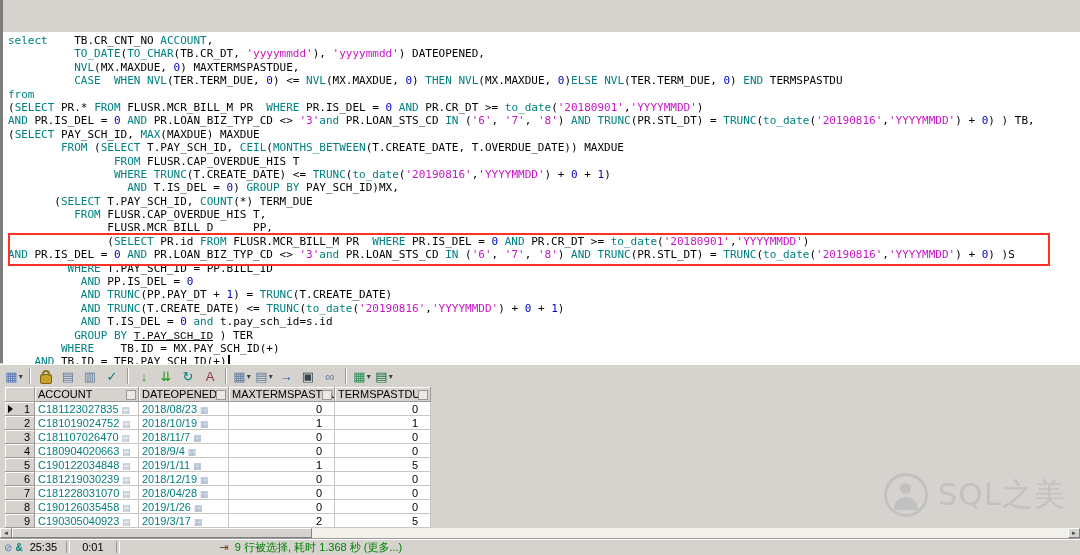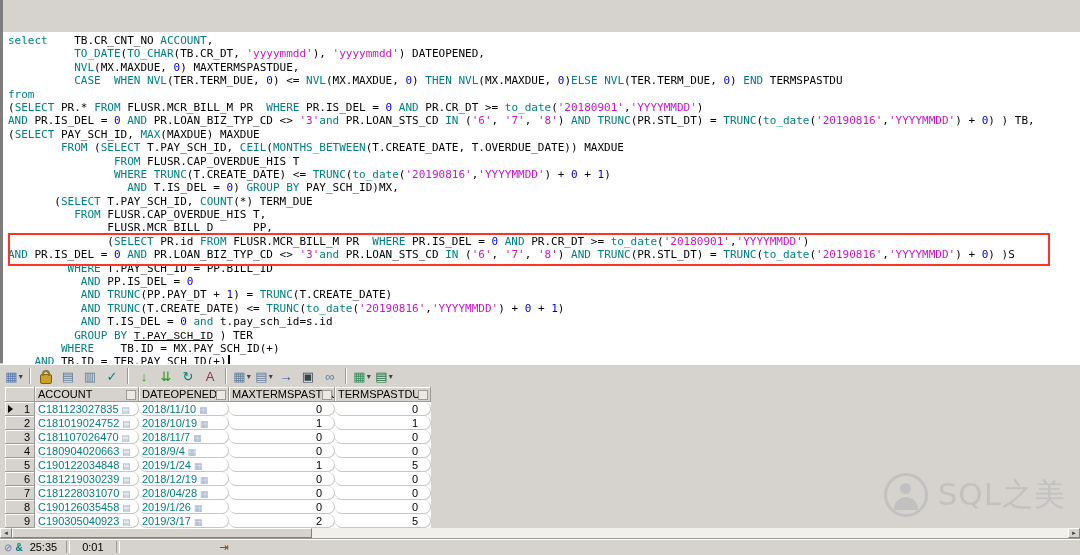--- a/index.html
+++ b/index.html
@@ -43,21 +43,21 @@
        box-shadow:inset 1px 1px 0 #fff;padding:1px 3px;position:relative;color:#000;}
   .hdr-box{position:absolute;right:2px;top:3px;width:8px;height:8px;background:#ece9e4;border:1px solid #9a9a9a;}
   .corner{background:#d6d3ce;border-right:1px solid #9a9a9a;border-bottom:1px solid #9a9a9a;
           box-shadow:inset 1px 1px 0 #fff;}
   .grid-row{display:flex;height:14px;background:#fff;}
   .rnum{width:30px;background:#d6d3ce;border-right:1px solid #9a9a9a;border-bottom:1px solid #9a9a9a;
         box-shadow:inset 1px 1px 0 #fff;text-align:right;padding:1px 4px 1px 3px;position:relative;color:#000;}
   .marker{display:none;}
   .current .marker{display:block;position:absolute;left:3px;top:3px;width:0;height:0;
         border-left:5px solid #000;border-top:4px solid transparent;border-bottom:4px solid transparent;}
-  .dcell{border-right:1px solid #c9c6c0;border-bottom:1px solid #c9c6c0;padding:1px 3px;border-radius:7px;}
+  .dcell{border-right:1px solid #c9c6c0;border-bottom:1px solid #c9c6c0;padding:1px 3px;}
   .teal{color:var(--cell);}
   .numcell{text-align:right;padding-right:12px;color:#000;}
   .mini-icon{color:#9db0c9;font-size:9px;margin-left:3px;}
   .c-num{width:30px;}
   .c-acc{width:104px;}
   .c-date{width:90px;}
   .c-max{width:106px;}
   .c-ter{width:96px;}
 
   
@@ -185,21 +185,21 @@
 
           <div class="grid-row current">
             <div class="cell rnum c-num">
               <span class="marker"></span>
               <span>1</span>
             </div>
             <div class="cell dcell teal c-acc">
               <span>C181123027835</span><span class="mini-icon">▤</span>
             </div>
             <div class="cell dcell teal c-date">
-              <span>2018/11/10</span><span class="mini-icon">▦</span>
+              <span>2018/08/23</span><span class="mini-icon">▦</span>
             </div>
             <div class="cell dcell numcell c-max">
               <span>0</span>
             </div>
             <div class="cell dcell numcell c-ter">
               <span>0</span>
             </div>
           </div>
 
           <div class="grid-row">
@@ -261,21 +261,21 @@
 
           <div class="grid-row">
             <div class="cell rnum c-num">
               
               <span>5</span>
             </div>
             <div class="cell dcell teal c-acc">
               <span>C190122034848</span><span class="mini-icon">▤</span>
             </div>
             <div class="cell dcell teal c-date">
-              <span>2019/1/24</span><span class="mini-icon">▦</span>
+              <span>2019/1/11</span><span class="mini-icon">▦</span>
             </div>
             <div class="cell dcell numcell c-max">
               <span>1</span>
             </div>
             <div class="cell dcell numcell c-ter">
               <span>5</span>
             </div>
           </div>
 
           <div class="grid-row">
@@ -374,14 +374,15 @@
 
   <div class="statusbar">
     <span class="sb-icon">⊘</span>
     <span class="sb-icon amp">&amp;</span>
     <span class="sb-pos">25:35</span>
     <span class="sb-sepline"></span>
     <span class="sb-time">0:01</span>
     <span class="sb-sepline"></span>
     <span class="sb-gap"></span>
     <span class="sb-fetch">⇥</span>
+    <span class="sb-msg">9 行被选择, 耗时 1.368 秒 (更多...)</span>
   </div>
 </div>
 
 </body></html>

